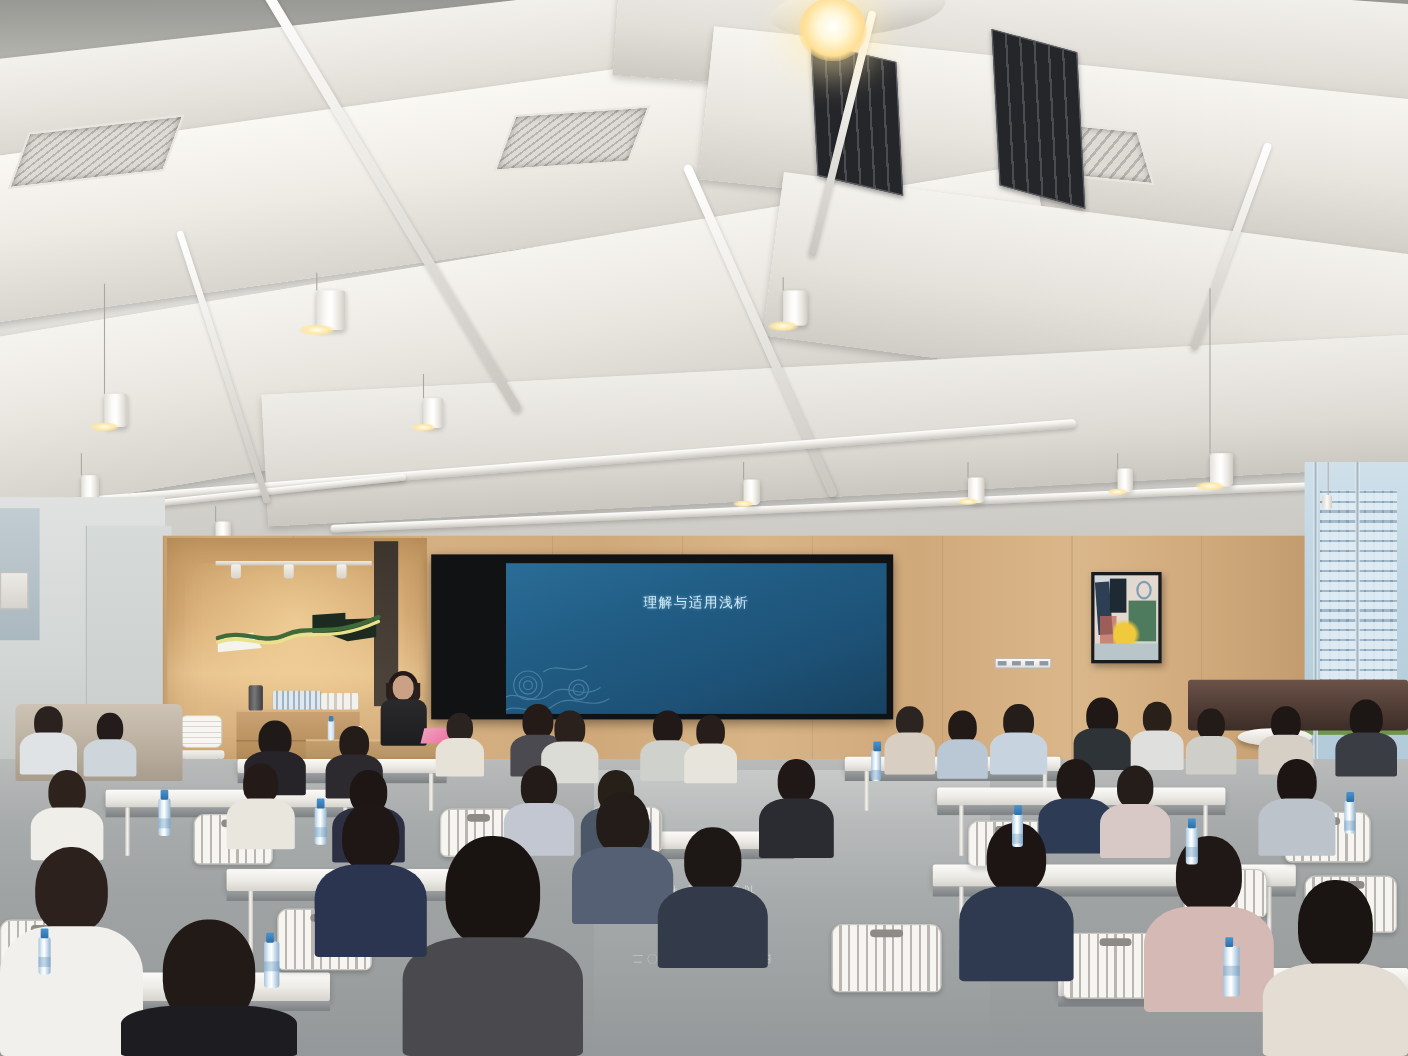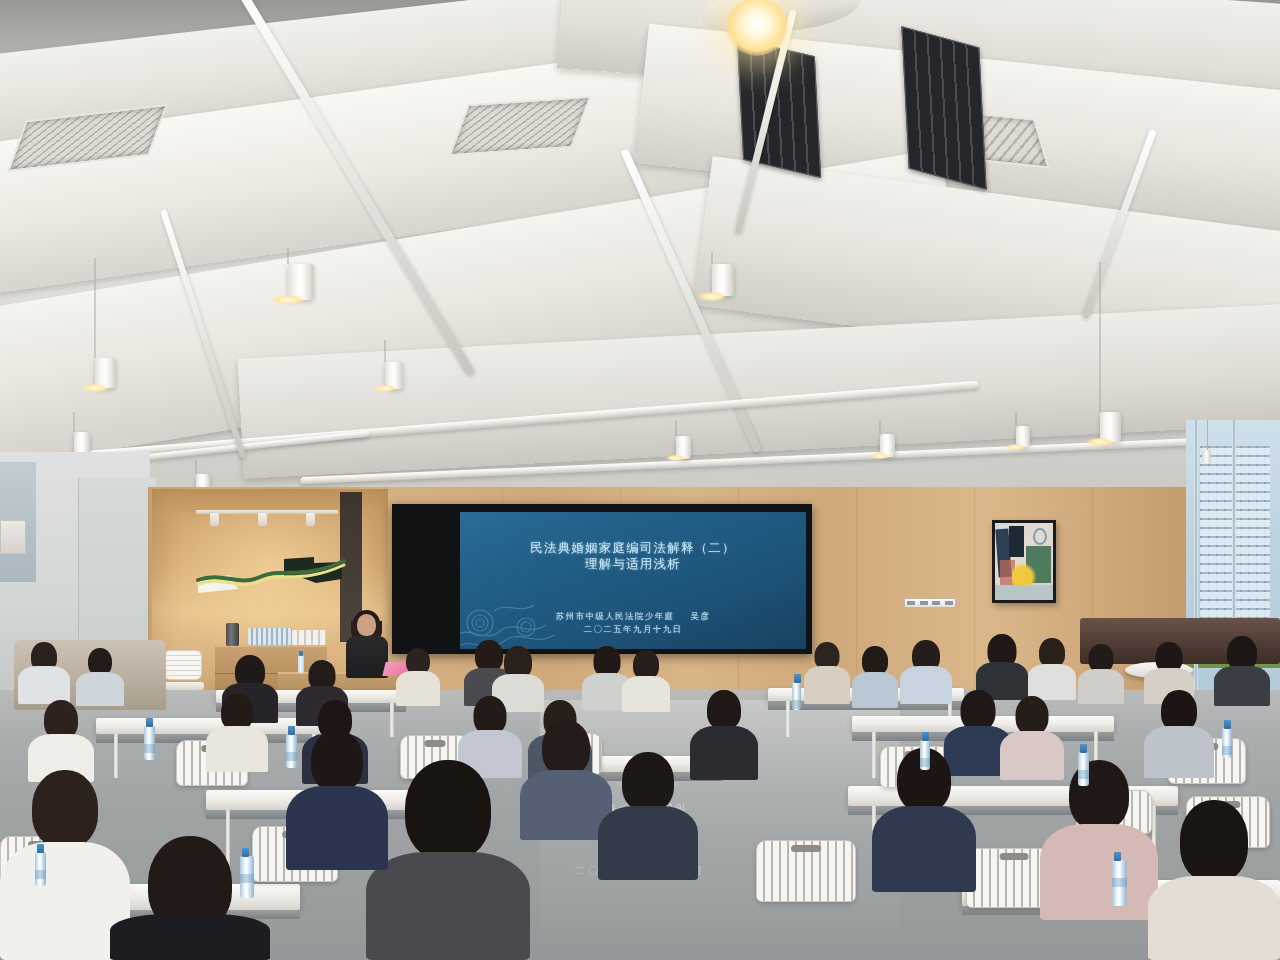--- a/index.html
+++ b/index.html
@@ -644,28 +644,21 @@
             <circle cx="30" cy="30" r="4"></circle>
           <path d="M6 44 C18 30, 34 52, 50 38 C64 26, 78 44, 96 32"></path>
           <path d="M4 56 C20 42, 36 62, 54 48 C70 36, 86 54, 104 42"></path>
           <path d="M44 18 C56 8, 70 22, 84 12"></path>
           <circle cx="76" cy="34" r="9"></circle>
             <circle cx="76" cy="34" r="5"></circle>
           <path d="M10 66 C26 56, 42 70, 60 60"></path>
         </g>
       </svg>
       <div class="title">
-        <div>民法典婚姻家庭编司法解释（二）</div>
         <div>理解与适用浅析</div>
-      </div>
-      <div class="byline">
-        <div>
-          <span>苏州市中级人民法院少年庭</span><span class="presenter">吴彦</span>
-        </div>
-        <div>二〇二五年九月十九日</div>
       </div>
     </div>
   </div>
 
   <div class="presenter-desk"></div>
   <div class="presenter-body">
     <div class="hair"></div>
       <div class="head"></div>
       <div class="torso"></div>
   </div>

